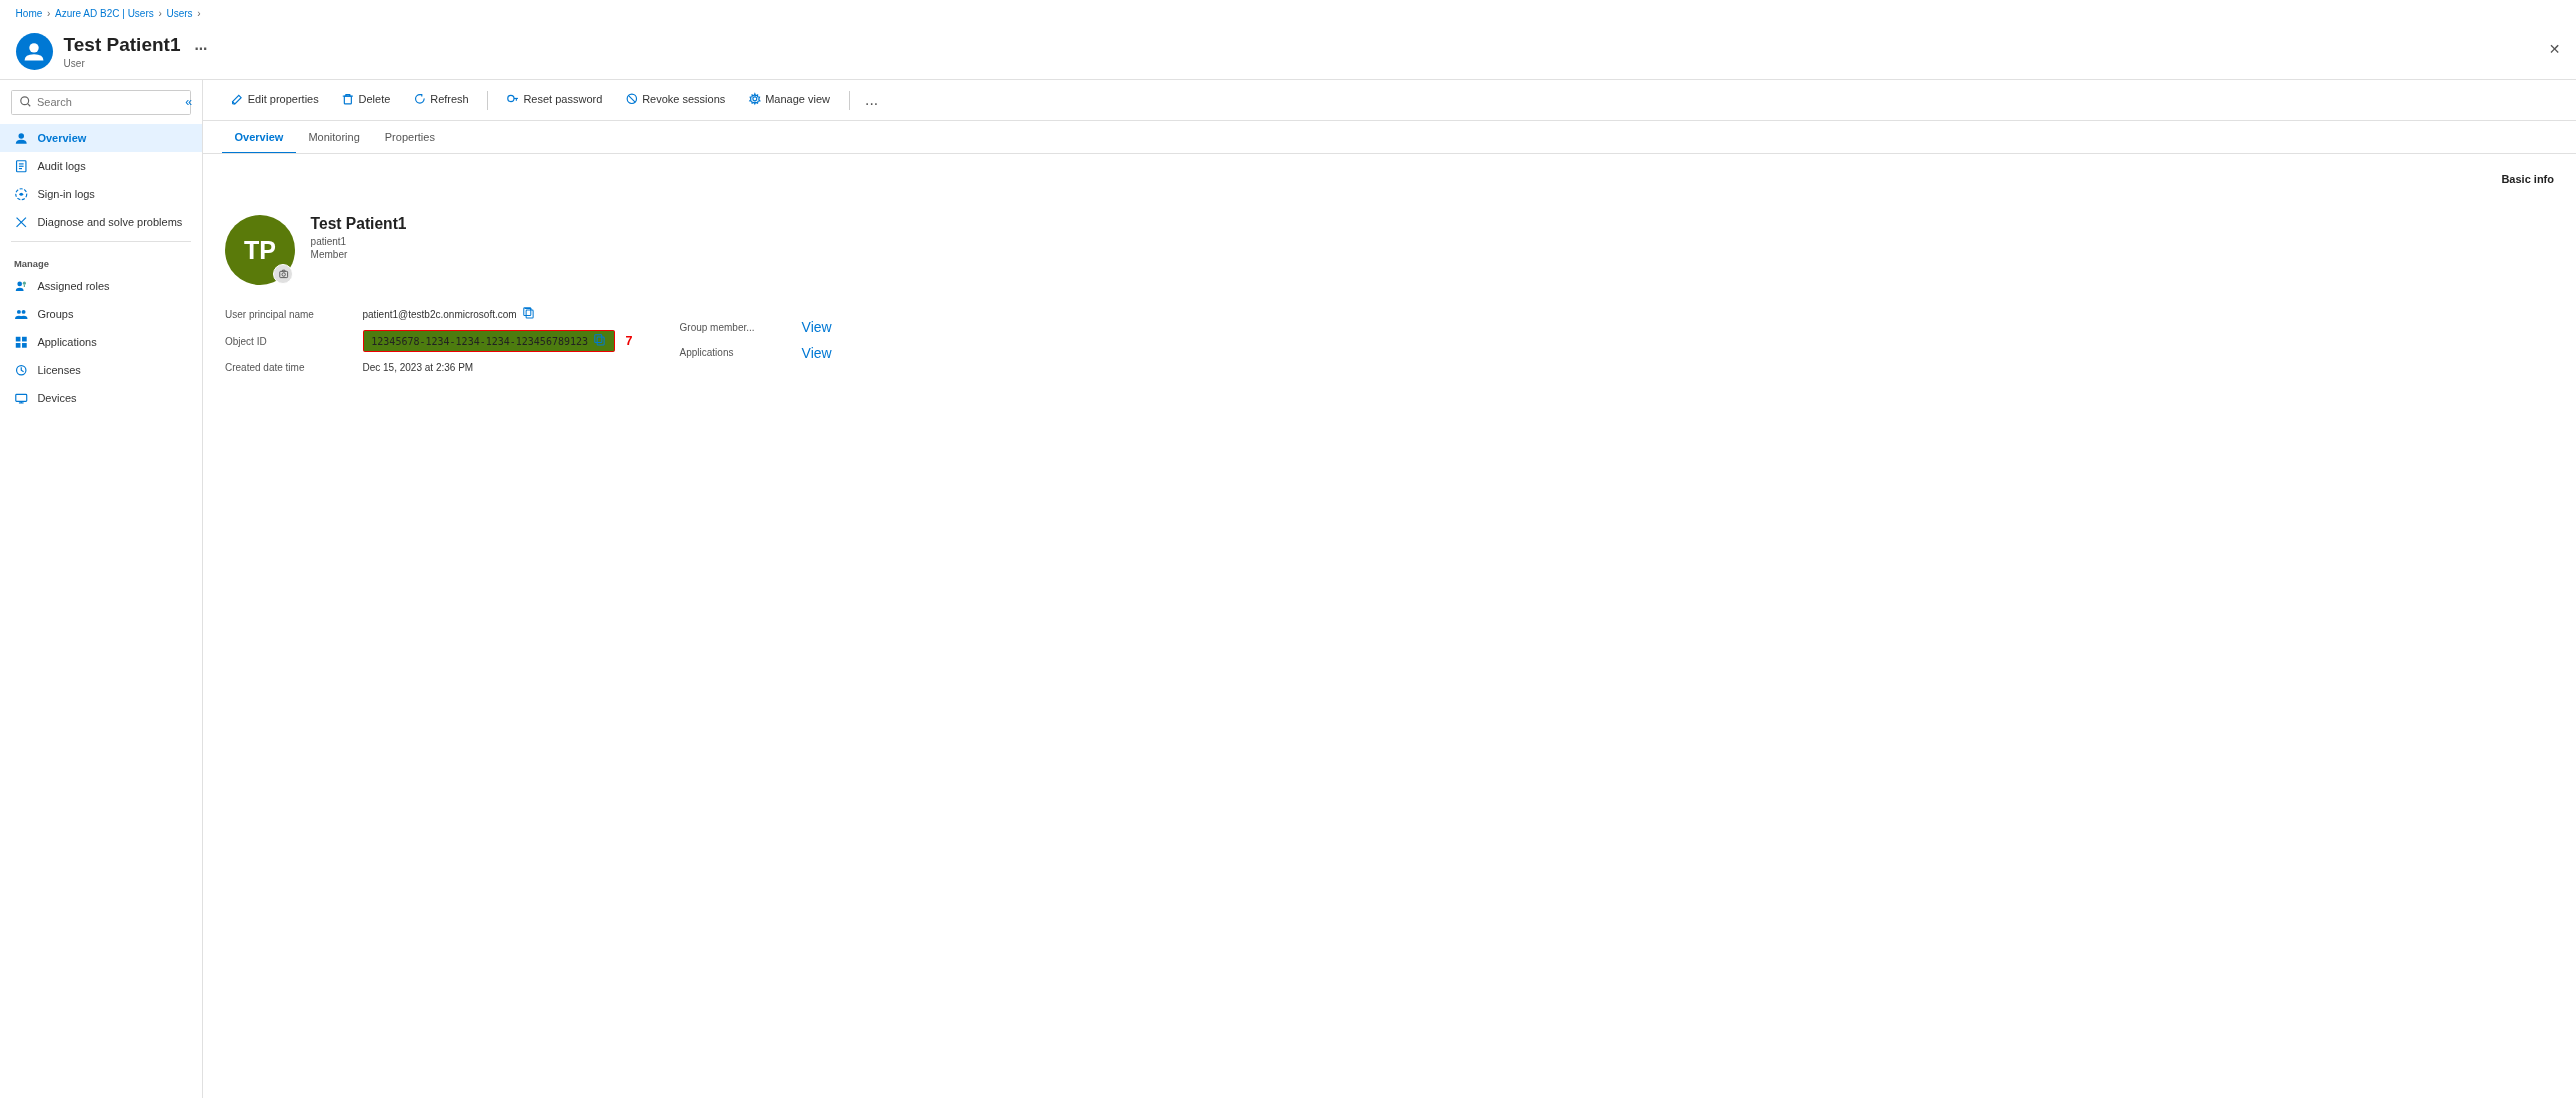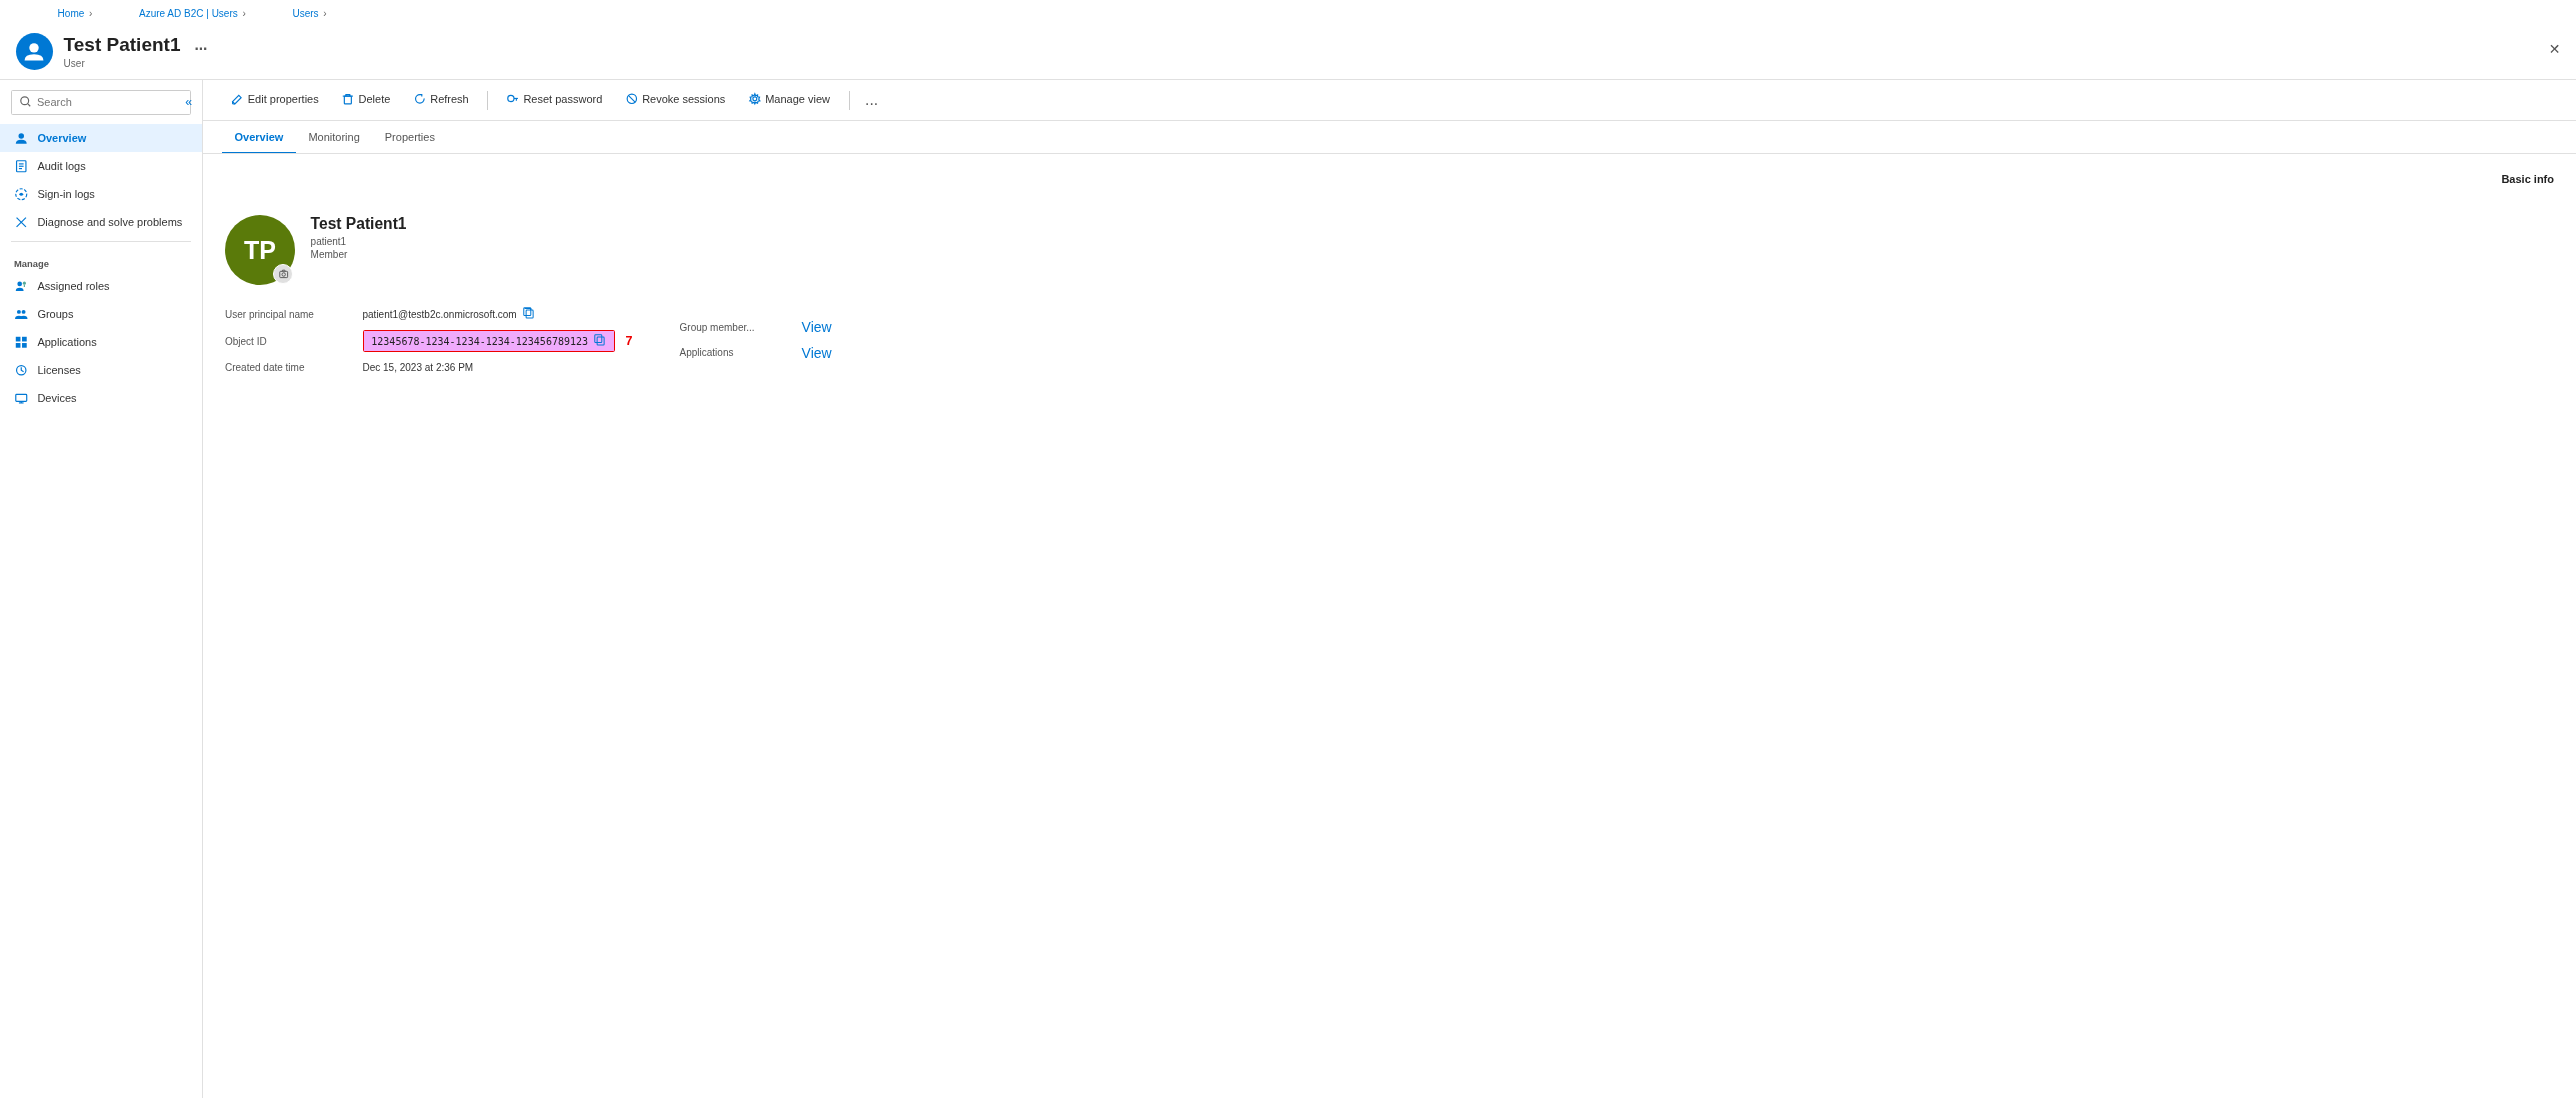--- a/index.html
+++ b/index.html
@@ -3,21 +3,21 @@
   <meta charset="utf-8">
   <style>
     * { box-sizing: border-box; margin: 0; padding: 0; }
     body { font-family: 'Segoe UI', Arial, sans-serif; font-size: 11px; color: #333; background: #fff; overflow: hidden; }
 
     .app-container { display: flex; flex-direction: column; height: 100vh; width: 100%; }
 
     
     .breadcrumb { display: flex; align-items: center; padding: 7.8px 15.6px; font-size: 10px; color: #0078d4; gap: 4.7px; }
     .breadcrumb span { color: #666; }
-    .breadcrumb a { color: #0078d4; text-decoration: none; cursor: pointer; margin-left: 42px; }
+    .breadcrumb a { color: #0078d4; text-decoration: none; cursor: pointer; }
 
     
     .page-header { display: flex; align-items: center; padding: 6.2px 15.6px 9.4px 15.6px; border-bottom: 0.8px solid #e0e0e0; position: relative; }
     .header-avatar { width: 37px; height: 37px; background: #0078d4; border-radius: 50%; display: flex; align-items: center; justify-content: center; color: #fff; font-size: 17px; margin-right: 11px; flex-shrink: 0; }
     .header-title-block { display: flex; flex-direction: column; }
     .header-title { font-size: 19px; font-weight: 600; color: #222; display: flex; align-items: center; gap: 7.8px; }
     .header-subtitle { font-size: 10px; color: #666; margin-top: 1.6px; }
     .header-ellipsis { font-size: 15.6px; color: #555; cursor: pointer; margin-left: 6.2px; }
     .close-btn { position: absolute; right: 15.6px; top: 14px; font-size: 14px; color: #555; cursor: pointer; background: none; border: none; }
 
@@ -71,21 +71,21 @@
     
     .info-grid { display: flex; gap: 47px; align-items: center; }
     .info-left { display: flex; flex-direction: column; gap: 9.4px; min-width: 390px; }
     .info-right { display: flex; flex-direction: column; gap: 9.4px; }
     .info-row { display: flex; align-items: center; gap: 12.5px; }
     .info-label { font-size: 10px; color: #555; min-width: 125px; }
     .info-value { font-size: 10px; color: #333; display: flex; align-items: center; gap: 6.2px; }
     .copy-icon { color: #0078d4; cursor: pointer; font-size: 11.7px; }
 
     
-    .object-id-box { border: 1.6px solid #e00; padding: 3.1px 7.8px; border-radius: 1.6px; display: flex; align-items: center; gap: 6.2px; background: #f0abfc; }
+    .object-id-box { border: 1.6px solid #e00; padding: 3.1px 7.8px; border-radius: 1.6px; display: flex; align-items: center; gap: 6.2px; background: #4d7c0f; }
     .object-id-number { font-size: 10px; color: #222; font-family: monospace; }
     .number-badge { color: #e00; font-size: 12.5px; font-weight: 700; margin-left: 4.7px; }
 
     
     .right-info-row { display: flex; align-items: center; gap: 13px; }
     .right-label { font-size: 10px; color: #555; min-width: 109px; }
     .view-link { color: #0078d4; font-size: 14px; cursor: pointer; text-decoration: none; }
 
     
     svg { overflow: visible; }

